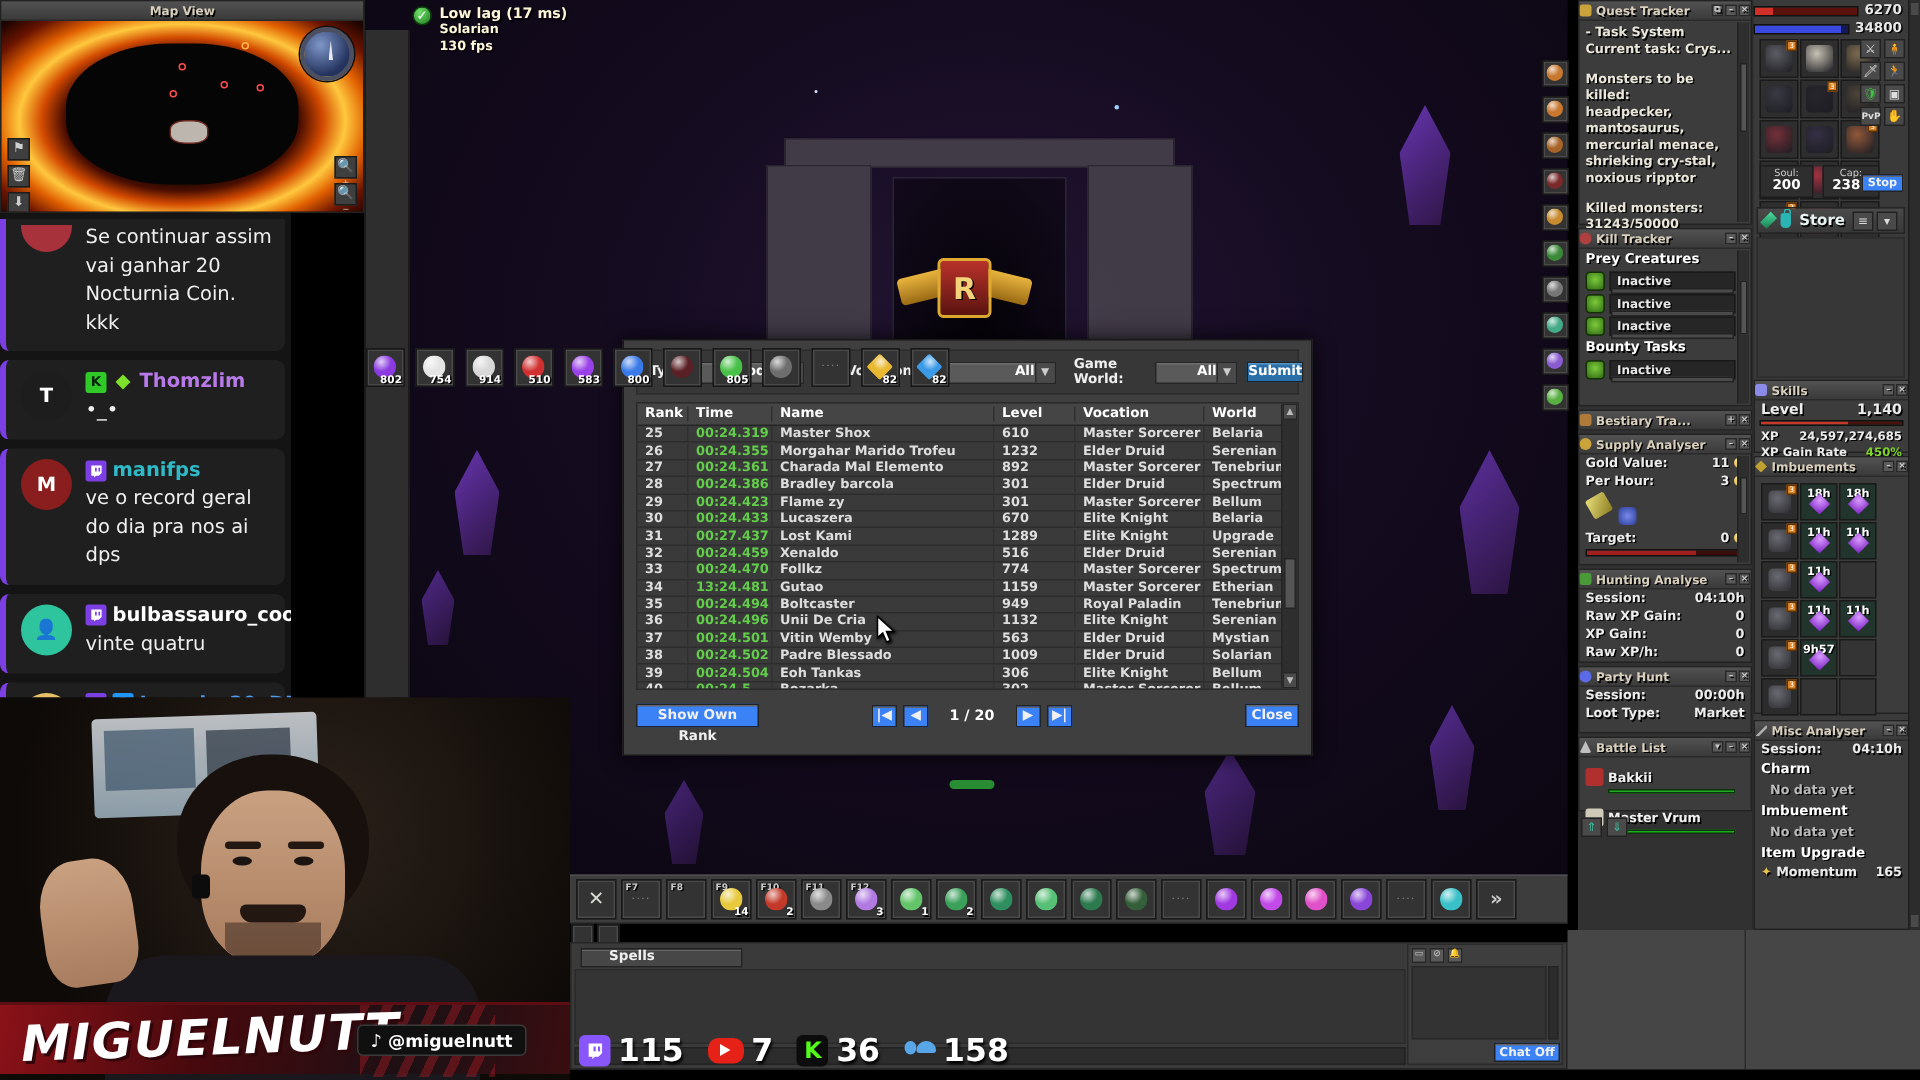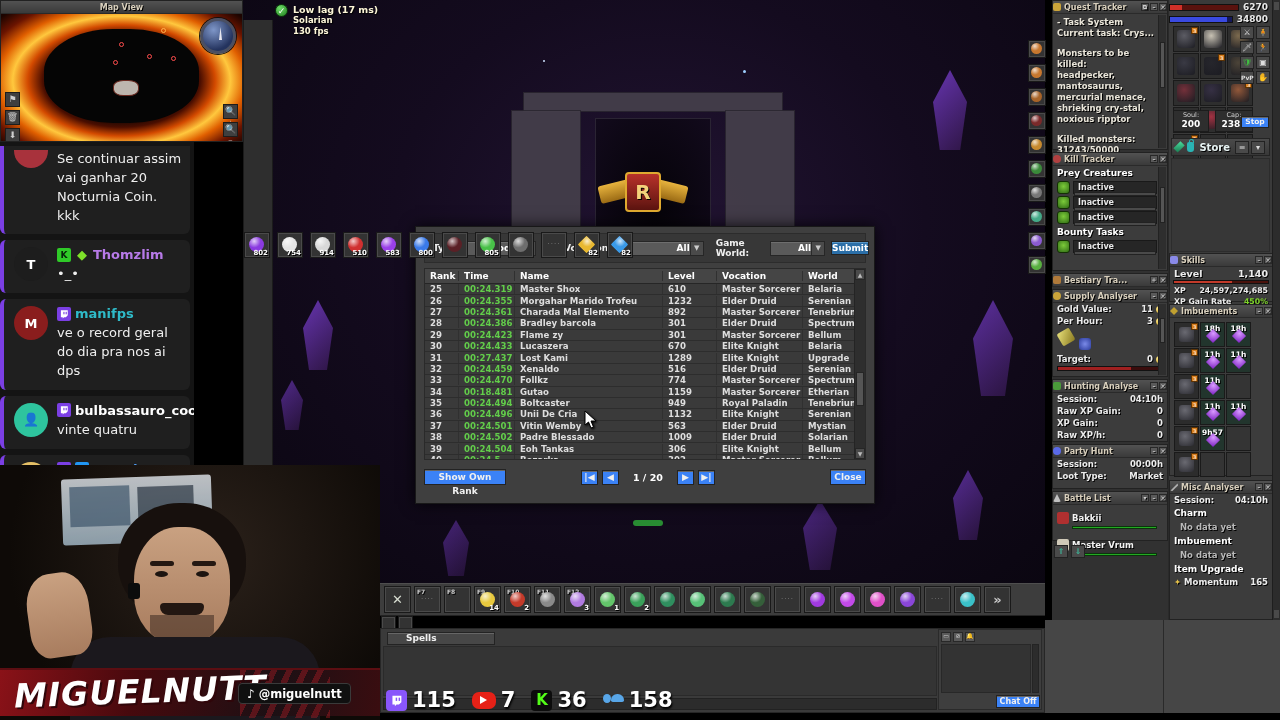--- a/index.html
+++ b/index.html
@@ -275,21 +275,21 @@
           <div class="trow">
             <div class="rank">33</div>
             <div class="time">00:24.470</div>
             <div class="name">Follkz</div>
             <div class="level">774</div>
             <div class="vocation">Master Sorcerer</div>
             <div class="world">Spectrum</div>
           </div>
           <div class="trow">
             <div class="rank">34</div>
-            <div class="time">00:18.481</div>
+            <div class="time">13:24.481</div>
             <div class="name">Gutao</div>
             <div class="level">1159</div>
             <div class="vocation">Master Sorcerer</div>
             <div class="world">Etherian</div>
           </div>
           <div class="trow">
             <div class="rank">35</div>
             <div class="time">00:24.494</div>
             <div class="name">Boltcaster</div>
             <div class="level">949</div>

